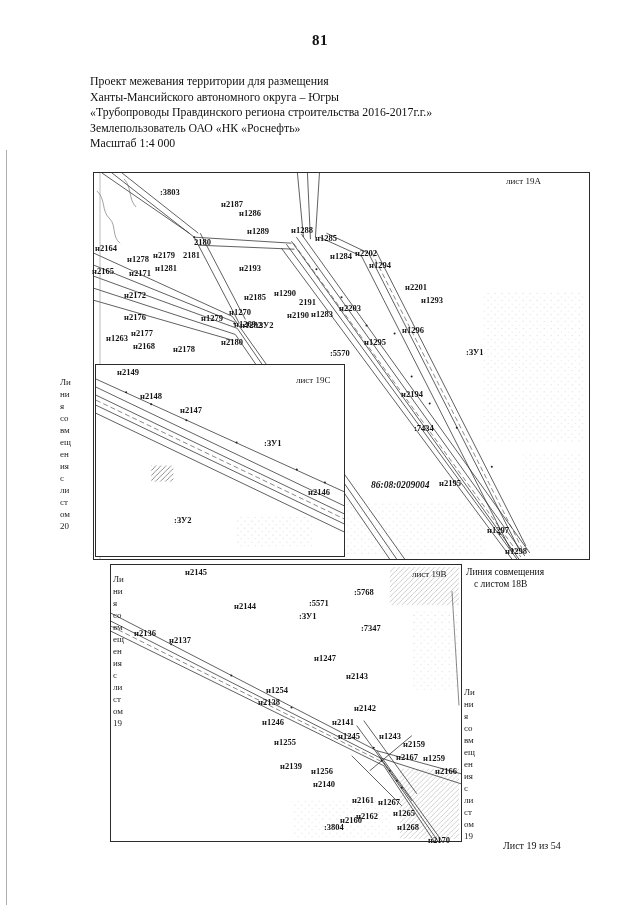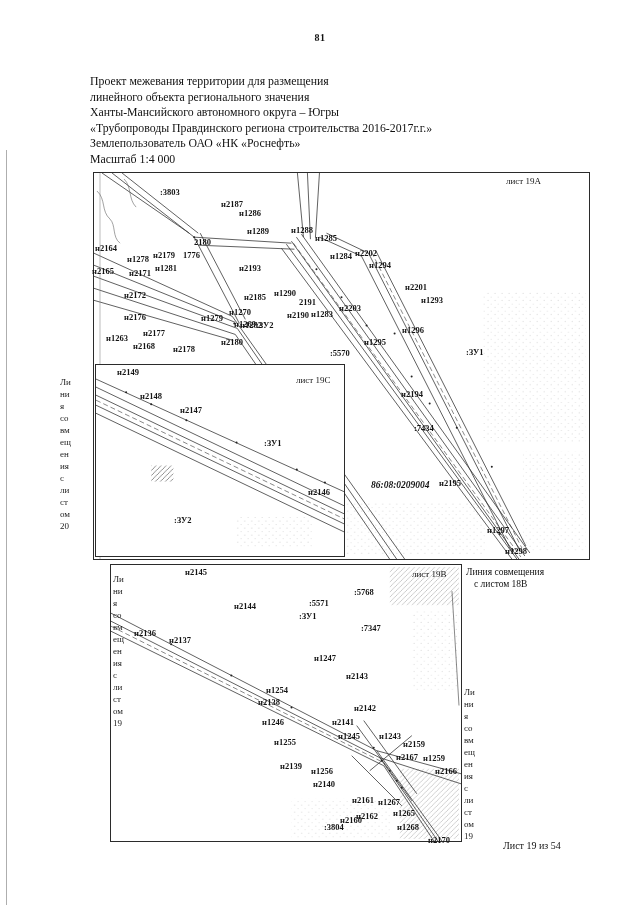--- a/index.html
+++ b/index.html
@@ -3,21 +3,21 @@
 <meta charset="utf-8">
 <style>
   html,body{margin:0;padding:0;}
   body{
     width:640px;height:905px;position:relative;overflow:hidden;
     background:#ffffff;color:#111;
     font-family:"Liberation Serif", serif;
   }
   
   #page-number{position:absolute;left:0;top:32px;width:640px;text-align:center;
-    font-size:10px;font-weight:700;letter-spacing:.5px;}
+    font-size:15px;font-weight:700;letter-spacing:.5px;}
   #title-block{position:absolute;left:90px;top:74px;font-size:11.8px;line-height:15.6px;}
   #sheet-footer{position:absolute;left:503px;top:840px;font-size:10px;}
   #scan-edge{position:absolute;left:6px;top:150px;width:1px;height:755px;background:#6b6b6b;opacity:.55;}
   
   .panel{position:absolute;background:#fff;border:1.4px solid #2b2b2b;box-sizing:border-box;}
   #panel-main{left:93px;top:172px;width:497px;height:388px;z-index:1;}
   #panel-inset{left:95px;top:364px;width:250px;height:193px;z-index:10;border-width:1.2px;}
   #panel-bottom{left:110px;top:564px;width:352px;height:278px;z-index:10;border-width:1.2px;}
   .panel svg{display:block;width:100%;height:100%;}
   
@@ -33,21 +33,20 @@
 </style>
 </head>
 <body>
 
 <div id="scan-edge"></div>
 
 <div id="page-number">81</div>
 
 <div id="title-block">
   <div>Проект межевания территории для размещения</div>
-  <div>линейного объекта регионального значения</div>
   <div>Ханты-Мансийского автономного округа – Югры</div>
   <div>«Трубопроводы Правдинского региона строительства 2016-2017г.г.»</div>
   <div>Землепользователь ОАО «НК «Роснефть»</div>
   <div>Масштаб 1:4 000</div>
 </div>
 
 <div class="panel" id="panel-main">
   <svg viewBox="0 0 494 385" preserveAspectRatio="none">
     <defs>
       <pattern id="dotsA" width="7" height="7" patternUnits="userSpaceOnUse">
@@ -174,21 +173,21 @@
 
 <div id="map-label-layer">
     <span class="map-label b sheet" style="left: 506px; top: 177px;">лист 19А</span>
     <span class="map-label b" style="left: 160px; top: 188px;">:3803</span>
     <span class="map-label" style="left: 221px; top: 200px;">н2187</span>
     <span class="map-label" style="left: 239px; top: 209px;">н1286</span>
     <span class="map-label" style="left: 247px; top: 227px;">н1289</span>
     <span class="map-label" style="left: 279px; top: 226px; margin-left: 12px;">н1288</span>
     <span class="map-label" style="left: 315px; top: 234px;">н1285</span>
     <span class="map-label" style="left: 194px; top: 238px;">2180</span>
-    <span class="map-label" style="left: 183px; top: 251px;">1776</span>
+    <span class="map-label" style="left: 183px; top: 251px;">2181</span>
     <span class="map-label" style="left: 95px; top: 244px;">н2164</span>
     <span class="map-label" style="left: 127px; top: 255px;">н1278</span>
     <span class="map-label" style="left: 153px; top: 251px;">н2179</span>
     <span class="map-label" style="left: 92px; top: 267px;">н2165</span>
     <span class="map-label" style="left: 129px; top: 269px;">н2171</span>
     <span class="map-label" style="left: 155px; top: 264px;">н1281</span>
     <span class="map-label" style="left: 239px; top: 264px;">н2193</span>
     <span class="map-label" style="left: 240px; top: 281px; margin-top: 40px;">н1282</span>
     <span class="map-label" style="left: 244px; top: 293px;">н2185</span>
     <span class="map-label" style="left: 124px; top: 291px;">н2172</span>
@@ -200,21 +199,21 @@
     <span class="map-label" style="left: 234px; top: 320px;">н1269</span>
     <span class="map-label b" style="left: 256px; top: 321px;">:ЗУ2</span>
     <span class="map-label" style="left: 330px; top: 252px;">н1284</span>
     <span class="map-label" style="left: 355px; top: 249px;">н2202</span>
     <span class="map-label" style="left: 369px; top: 261px;">н1294</span>
     <span class="map-label" style="left: 405px; top: 283px;">н2201</span>
     <span class="map-label" style="left: 421px; top: 296px;">н1293</span>
     <span class="map-label" style="left: 339px; top: 304px;">н2203</span>
     <span class="map-label" style="left: 201px; top: 314px;">н1279</span>
     <span class="map-label" style="left: 124px; top: 313px;">н2176</span>
-    <span class="map-label" style="left: 143px; top: 329px;">н2177</span>
+    <span class="map-label" style="left: 131px; top: 329px;">н2177</span>
     <span class="map-label" style="left: 106px; top: 334px;">н1263</span>
     <span class="map-label" style="left: 133px; top: 342px;">н2168</span>
     <span class="map-label" style="left: 173px; top: 345px;">н2178</span>
     <span class="map-label" style="left: 221px; top: 338px;">н2180</span>
     <span class="map-label b" style="left: 330px; top: 349px;">:5570</span>
     <span class="map-label" style="left: 402px; top: 326px;">н1296</span>
     <span class="map-label" style="left: 364px; top: 338px;">н1295</span>
     <span class="map-label b" style="left: 466px; top: 348px;">:ЗУ1</span>
     <span class="map-label" style="left: 389px; top: 390px; margin-left: 12px;">н2194</span>
     <span class="map-label b" style="left: 414px; top: 424px;">:7434</span>

